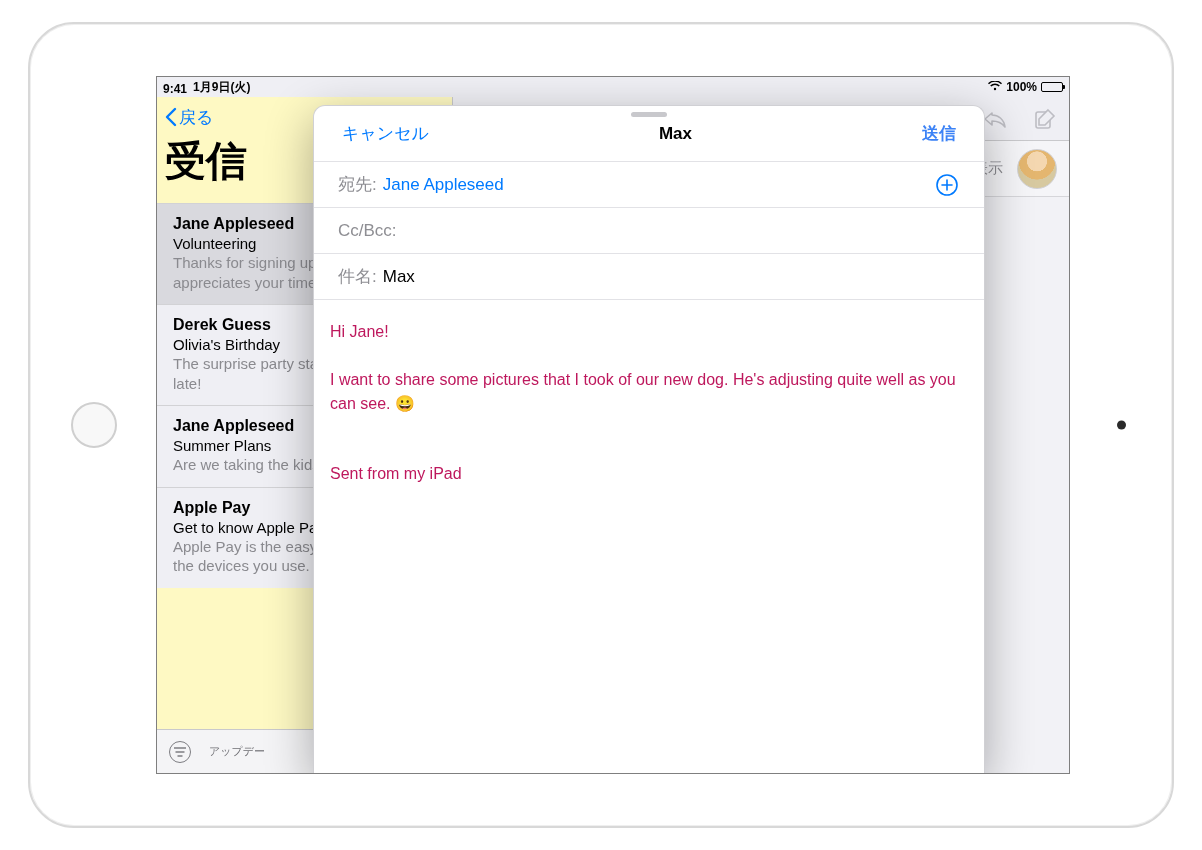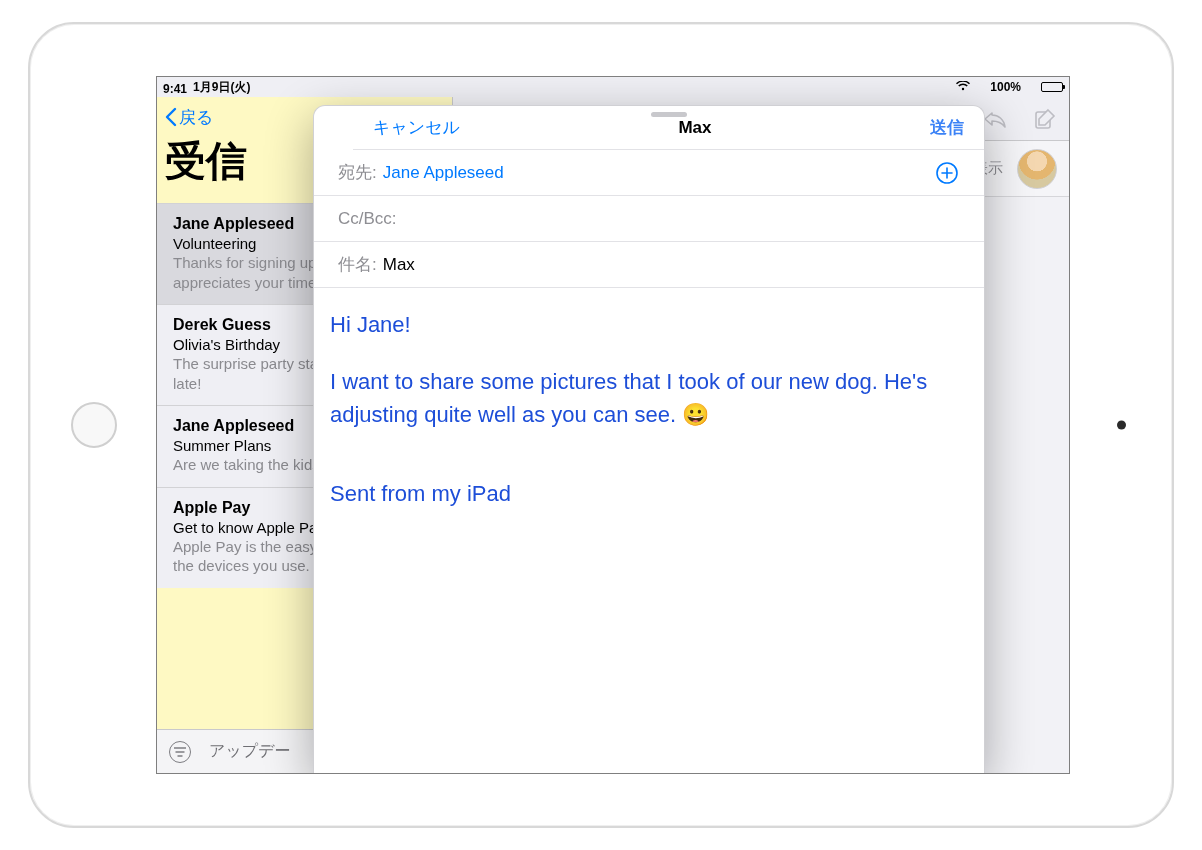--- a/index.html
+++ b/index.html
@@ -59,21 +59,21 @@
     .status-bar {
       height: 20px;
       display: flex;
       align-items: center;
       padding: 0 6px;
       font-size: 12px;
       font-weight: 600;
       color: #000;
     }
     .status-left { flex: 0 0 auto; display: flex; gap: 6px; align-items: flex-end; }
-    .status-right { margin-left: auto; display: flex; align-items: center; gap: 20px; }
+    .status-right { margin-left: auto; display: flex; align-items: center; gap: 4px; }
     .wifi-icon { display: inline-block; }
     .battery-outer {
       width: 22px; height: 10px; border: 1px solid #000; border-radius: 2px; position: relative;
     }
     .battery-outer::after { content:""; position:absolute; right:-3px; top:2px; width:2px; height:4px; background:#000; border-radius:0 1px 1px 0; }
     .battery-fill { background:#000; width:100%; height:100%; border-radius:1px; }
     
     .app {
       position: absolute;
       top: 20px; left: 0; right: 0; bottom: 0;
@@ -106,21 +106,21 @@
     }
     .mail-item.selected { background: #d9d9de; }
     .mi-sender { font-size: 16px; font-weight: 600; color:#000; }
     .mi-subject { font-size: 15px; color:#000; margin-top: 2px; }
     .mi-preview { font-size: 15px; color: #8a8a8f; margin-top: 1px; line-height: 1.3; }
     .sidebar-footer {
       height: 44px;
       border-top: 1px solid #c9c9cc;
       background: #f4f4f6;
       display: flex; align-items: center; padding: 0 12px;
-      font-size: 16px; color:#6e6e73; gap: 18px;
+      font-size: 11px; color:#6e6e73; gap: 18px;
     }
     .filter-circle {
       width: 22px; height: 22px; border: 1px solid #7d7d82; border-radius: 50%;
       display:flex; align-items:center; justify-content:center;
     }
     .detail {
       flex: 1;
       background: #f2f2f6;
       position: relative;
     }
@@ -157,26 +157,25 @@
       bottom: 0;
       background: #fff;
       border: 1px solid #d0d0d4;
       border-bottom: none;
       border-radius: 12px 12px 0 0;
       box-shadow: 0 14px 48px rgba(0,0,0,0.32);
       display:flex; flex-direction:column;
       overflow:hidden;
     }
     .compose-header {
-      height: 44px;
+      height: 56px;
       display:flex; align-items:center; justify-content:space-between;
-      padding: 0 20px;
+      padding: 0 28px;
       border-bottom: 1px solid #e2e2e6;
       position:relative;
-      margin-left:39px;
     }
     .grabber {
       position:absolute; left:50%; top:6px; transform:translateX(-50%);
       width:36px; height:5px; border-radius:3px; background:#c8c8cc;
     }
     .ch-cancel { color:#007aff; font-size:17px; }
     .ch-title { font-size:17px; font-weight:600; }
     .ch-send { color:#3b82f6; font-size:17px; font-weight:600; }
     .compose-row {
       min-height: 46px;
@@ -190,22 +189,22 @@
     .cr-value { color:#000; }
     .cr-value.link { color:#007aff; }
     .add-contact {
       margin-left:auto;
       width: 26px; height:26px;
       color:#007aff;
       display:flex; align-items:center; justify-content:center;
     }
     .compose-body {
       padding: 20px 16px;
-      font-size: 22px;
-      color:#1d4ed8;
+      font-size: 16px;
+      color:#be185d;
       line-height: 1.5;
       flex:1;
     }
     .compose-body p { margin-bottom: 24px; }
     .sig { margin-top: 46px; }
   </style>
 </head>
 <body>
 
 <div class="ipad-frame">

